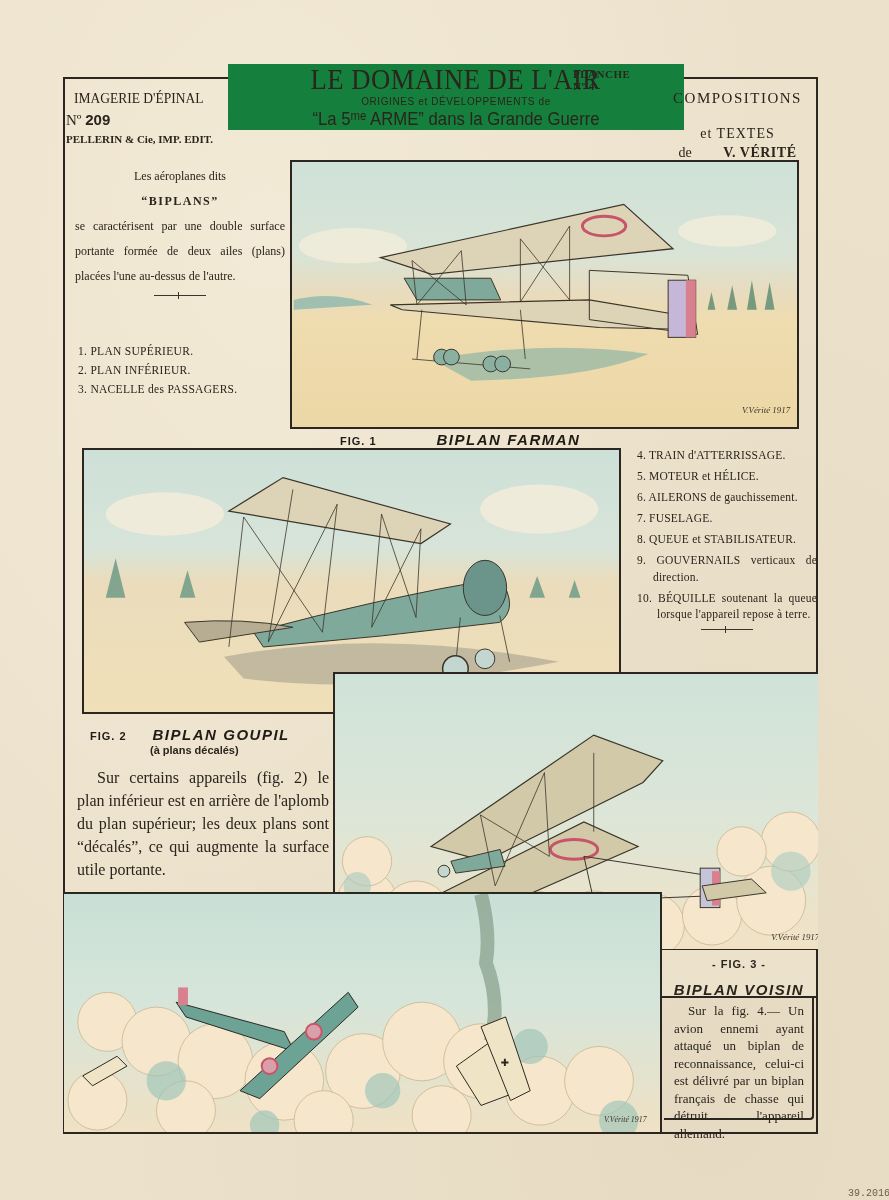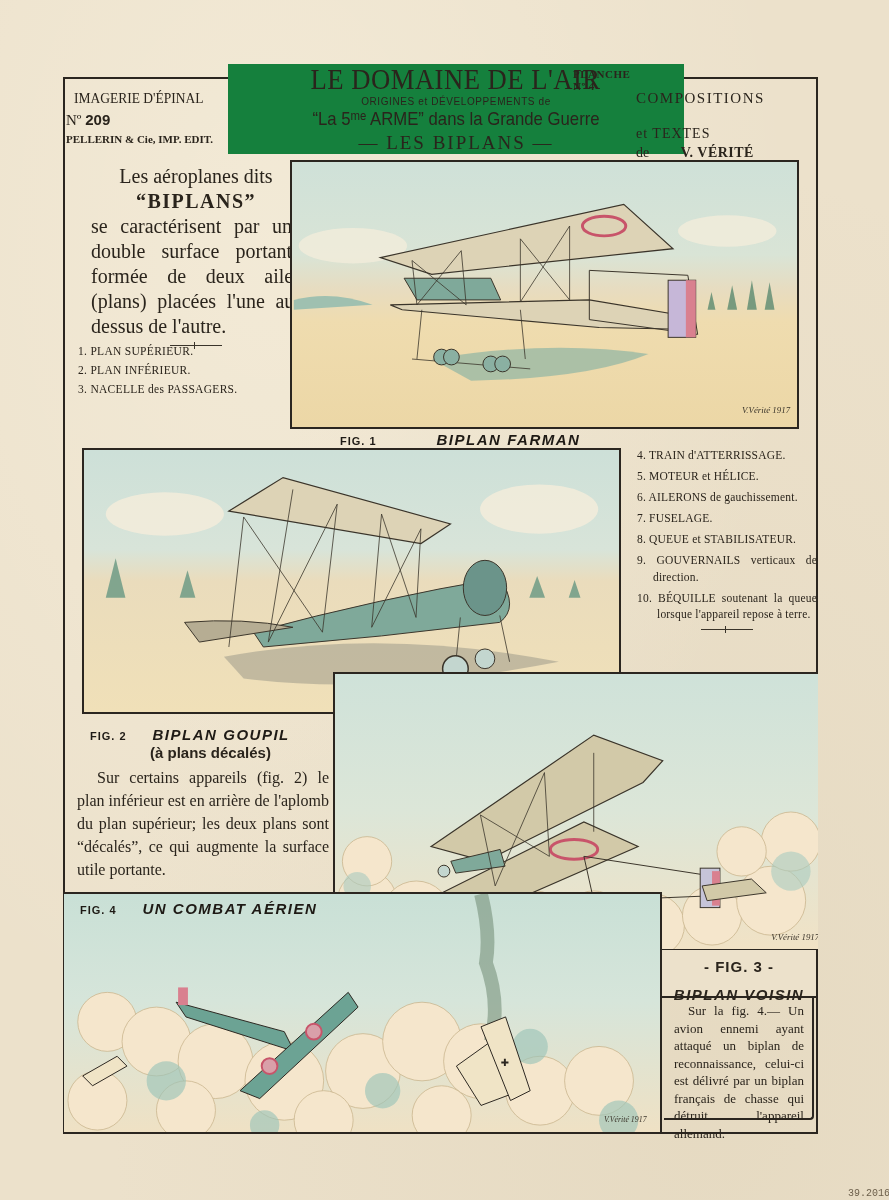--- a/index.html
+++ b/index.html
@@ -14,27 +14,27 @@
   .main-title{font-family:"Liberation Serif",serif;font-size:29px;letter-spacing:0.5px;line-height:30px;display:inline-block;transform:scaleX(0.92);}
   .planche{position:absolute;left:345px;top:4px;font-size:11px;line-height:12px;text-align:left;font-weight:bold;letter-spacing:0.5px;}
   .subtitle-small{font-family:"Liberation Sans",sans-serif;font-size:10px;letter-spacing:0.6px;margin-top:2px;}
   .subtitle-mid{font-family:"Liberation Sans",sans-serif;font-size:19px;margin-top:1px;transform:scaleX(0.88);}
   .subtitle-biplans{font-size:19px;letter-spacing:2px;margin-top:2px;}
   .header-left{position:absolute;left:66px;top:90px;width:160px;text-align:left;}
   .header-left .l1{font-family:"Liberation Serif",serif;font-size:15px;transform:scaleX(0.9);}
   .header-left .l2{font-size:15px;margin-top:4px;}
   .header-left .l2 b{font-family:"Liberation Sans",sans-serif;font-size:15px;}
   .header-left .l3{font-size:11px;font-weight:bold;margin-top:4px;}
-  .header-right{position:absolute;left:636px;top:90px;width:155px;}
+  .header-right{position:absolute;left:660px;top:90px;width:155px;text-align:center;}
   .header-right .r1{font-size:15px;letter-spacing:1.5px;}
   .header-right .r2{font-size:14px;letter-spacing:1px;margin-top:19px;}
   .header-right .r3{font-size:14px;margin-top:3px;}
   .header-right .r3 b{letter-spacing:0.5px;margin-left:28px;}
   
-  .intro{position:absolute;left:91px;top:164px;width:210px;font-size:20px;line-height:25px;text-align:justify;}
+  .intro{position:absolute;left:75px;top:164px;width:210px;font-size:12px;line-height:25px;text-align:justify;}
   .intro .c{text-align:center;}
   .intro .bold{font-family:"Liberation Serif",serif;font-weight:bold;letter-spacing:1.5px;}
   .divider{width:52px;height:1px;background:#3a342a;margin:6px auto 10px;position:relative;}
   .divider:after{content:"";position:absolute;left:24px;top:-3px;width:1px;height:7px;background:#3a342a;}
   .elements{position:absolute;left:78px;top:342px;width:212px;font-size:12.5px;line-height:19px;}
   .elements .p{text-indent:12px;}
   .elements .li{font-size:11.5px;letter-spacing:0.3px;line-height:19px;}
   .elements-r{position:absolute;left:637px;top:447px;width:180px;font-size:11.5px;line-height:16.5px;letter-spacing:0.2px;}
   .elements-r .li{padding-left:16px;text-indent:-16px;margin-bottom:4.5px;text-align:justify;}
   .elements-r .li10{padding-left:20px;text-indent:-20px;}
@@ -43,26 +43,26 @@
   .fig1{left:290px;top:160px;width:509px;height:269px;background:linear-gradient(#cfe1d8 0%,#d9e4d6 35%,#e7dcc0 48%,#efdcaf 60%,#ecd7a6 100%);}
   .fig2{left:82px;top:448px;width:539px;height:266px;background:linear-gradient(#cde0d8 0%,#d8e4d9 38%,#eadcbc 50%,#f0e0b8 100%);}
   .fig3{left:333px;top:672px;width:485px;height:279px;background:linear-gradient(#cfe2d9 0%,#dce6d8 50%,#f1e2c5 100%);border-right:none;}
   .fig4{left:64px;top:892px;width:598px;height:242px;background:linear-gradient(#c9e0d6 0%,#d6e5da 45%,#efe1c4 100%);border-left:none;border-right:2px solid #2b2620;}
   .fig svg{position:absolute;inset:0;width:100%;height:100%;}
   .caption{position:absolute;font-family:"Liberation Sans",sans-serif;font-weight:bold;letter-spacing:1.5px;color:#1e1a15;}
   .caption .fig-no{font-size:11px;font-weight:bold;letter-spacing:1px;text-align:center;}
   .caption .fig-name{font-style:italic;font-size:15px;}
   .cap1{left:340px;top:431px;}
   .cap2{left:90px;top:726px;}
-  .cap2sub{position:absolute;left:150px;top:744px;font-family:"Liberation Sans",sans-serif;font-size:15px;font-weight:bold;}
+  .cap2sub{position:absolute;left:150px;top:744px;font-family:"Liberation Sans",sans-serif;font-size:11px;font-weight:bold;}
   .text2{position:absolute;left:77px;top:766px;width:252px;font-size:16px;line-height:23px;text-align:justify;}
   .text2 .p{text-indent:20px;}
   .cap4{left:80px;top:899px;}
   .cap3box{position:absolute;left:660px;top:950px;width:158px;height:48px;border:2px solid #2b2620;border-top:none;box-sizing:border-box;text-align:center;font-family:"Liberation Sans",sans-serif;font-weight:bold;background:#ece1cb;}
-  .cap3box .n{font-size:15px;margin-top:8px;letter-spacing:1px;}
+  .cap3box .n{font-size:11px;margin-top:8px;letter-spacing:1px;}
   .cap3box .t{font-size:15px;font-style:italic;letter-spacing:1.5px;margin-top:11px;}
   .text3{position:absolute;left:664px;top:996px;width:150px;height:124px;font-size:13px;line-height:17.5px;text-align:justify;padding:6px 8px 0 10px;box-sizing:border-box;border-bottom:2px solid #2b2620;border-right:2px solid #2b2620;border-radius:0 0 4px 0;}
   .text3 .p{text-indent:14px;}
   .catalog{position:absolute;left:848px;top:1188px;font-size:10px;font-family:Liberation Mono, monospace;color:#6b5e4a;}
 </style>
 </head>
 <body>
 
 <div class="paper"></div>
 <div class="frame"></div>
@@ -77,21 +77,20 @@
 </div>
 
 <div class="title-block">
   <div class="main-title">LE DOMAINE DE L'AIR</div>
   <div class="planche">
     <div>PLANCHE</div>
     <div>Nº 4</div>
   </div>
   <div class="subtitle-small">ORIGINES et DÉVELOPPEMENTS de</div>
   <div class="subtitle-mid">“La 5ᵐᵉ ARME” dans la Grande Guerre</div>
-  <div class="subtitle-biplans">— LES BIPLANS —</div>
 </div>
 
 <div class="header-right">
   <div class="r1">COMPOSITIONS</div>
   <div class="r2">et TEXTES</div>
   <div class="r3">
     <span>de</span>
     <b>V. VÉRITÉ</b>
   </div>
 </div>
@@ -291,20 +290,15 @@
     <polygon points="175,200 285,100 295,115 195,208" fill="#6ca394" stroke="#2b2620"></polygon>
     <circle cx="250" cy="140" r="8" fill="#d9a0a9" stroke="#c8546a" stroke-width="2"></circle>
     <circle cx="205" cy="175" r="8" fill="#d9a0a9" stroke="#c8546a" stroke-width="2"></circle>
     <rect x="112" y="95" width="10" height="18" fill="#d9808f"></rect>
     <polygon points="395,175 430,150 460,200 420,215" fill="#f0e4c6" stroke="#2b2620"></polygon>
     <polygon points="420,135 445,125 470,200 450,210" fill="#f0e4c6" stroke="#2b2620"></polygon>
     <text x="440" y="175" font-size="10" fill="#2b2620">✚</text>
     <polygon points="15,185 50,165 60,175 25,195" fill="#f0e4c6" stroke="#2b2620"></polygon>
     <text x="545" y="232" font-size="8" font-style="italic" fill="#3a342a" font-family="Liberation Serif, serif">V.Vérité 1917</text>
   </svg>
-  <div class="caption cap4" style="left:16px;top:6px;">
-    <span class="fig-no">FIG. 4</span>
-    <span style="display:inline-block;width:14px"></span>
-    <span class="fig-name">UN COMBAT AÉRIEN</span>
-  </div>
 </div>
 
 <div class="catalog">39.2016</div>
 
 </body></html>

